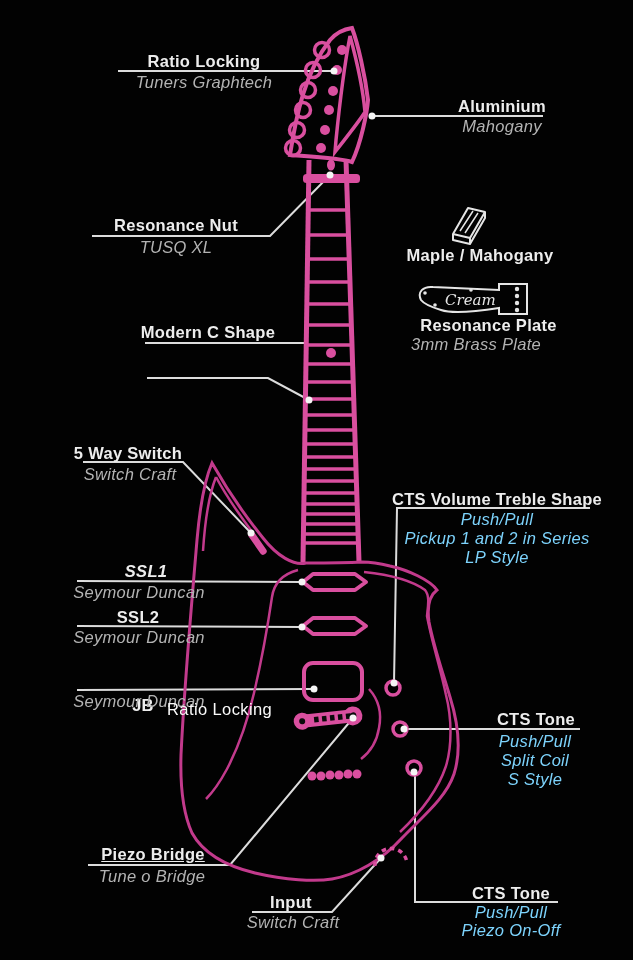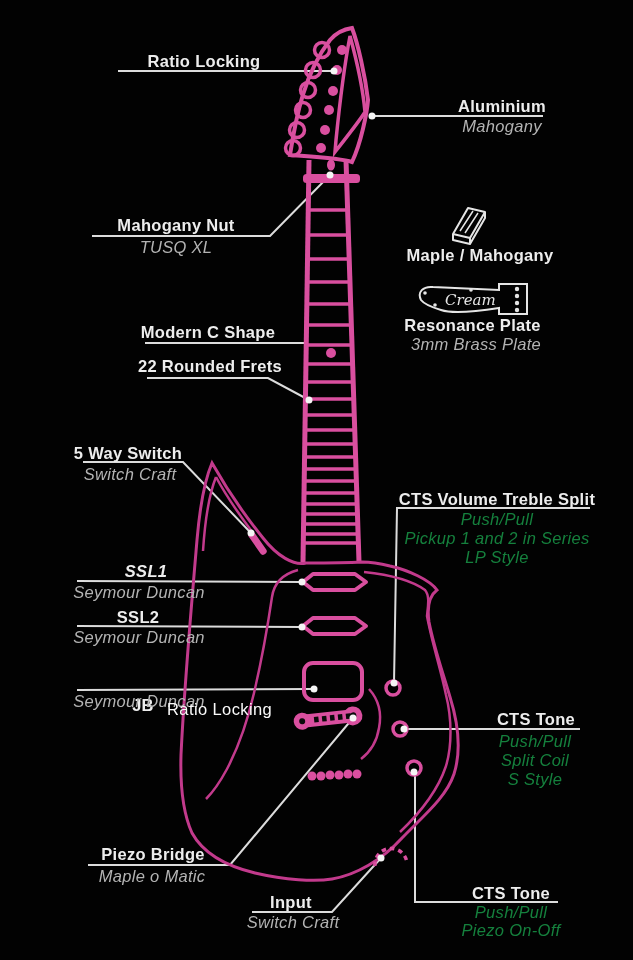--- a/index.html
+++ b/index.html
@@ -8,21 +8,21 @@
     overflow:hidden; font-family:"Liberation Sans", sans-serif;
   }
   svg.art { position:absolute; left:0; top:0; z-index:1; }
   .lbl {
     position:absolute; z-index:2; white-space:nowrap;
     color:#ededed; font-weight:700; font-size:16.5px; letter-spacing:.3px;
   }
   .ctr { transform:translateX(-50%); text-align:center; }
   .sub { color:#b3b3b3; font-weight:400; font-style:italic; }
   .ital { font-style:italic; }
-  .details { line-height:19px; font-weight:400; font-style:italic; color:#15803d; }
+  .details { line-height:19px; font-weight:400; font-style:italic; color:#7dd3fc; }
   .details div { white-space:nowrap; }
   .tooltip {
     position:absolute; z-index:3; color:#fafafa; font-weight:400;
     font-size:16.5px; letter-spacing:.4px; white-space:nowrap;
   }
 </style>
 </head>
 <body>
 
 <div class="stage">
@@ -169,40 +169,40 @@
           <circle cx="104" cy="32" r="2.2"></circle>
         <circle cx="12" cy="15" r="1.8"></circle>
           <circle cx="58" cy="12" r="1.8"></circle>
         <circle cx="22" cy="27" r="1.8"></circle>
       </g>
       <text x="32" y="27" font-family="DejaVu Serif, serif" font-style="italic" font-size="15" fill="#e5e5e5" stroke="none">Cream</text>
     </g>
   </svg>
 
   <div class="lbl ctr" style="left:204px; top:52px;">Ratio Locking</div>
+  <div class="lbl ctr sub" style="left:204px; top:73px;">Tuners Graphtech</div>
 
   <div class="lbl ctr" style="left:502px; top:97px;text-align:center;">Aluminium</div>
   <div class="lbl ctr sub" style="left:502px; top:117px;">Mahogany</div>
 
-  <div class="lbl ctr" style="left:176px; top:216px;">Mahogany Nut</div>
+  <div class="lbl ctr" style="left:176px; top:216px;">Resonance Nut</div>
   <div class="lbl ctr sub" style="left:176px; top:238px;">TUSQ XL</div>
 
   <div class="lbl ctr" style="left:480px; top:246px;">Maple / Mahogany</div>
 
-  <div class="lbl ctr" style="left:460px; top:316px;padding-left:25px;">Resonance Plate</div>
+  <div class="lbl ctr" style="left:476px; top:316px;padding-left:25px;">Resonance Plate</div>
   <div class="lbl ctr sub" style="left:476px; top:335px;font-style:italic;">3mm Brass Plate</div>
 
   <div class="lbl ctr" style="left:208px; top:323px;">Modern C Shape</div>
 
-  <div class="lbl ctr" style="left:210px; top:357px;">22 Rounded Frets</div>
 
   <div class="lbl ctr" style="left:128px; top:444px;">5 Way Switch</div>
   <div class="lbl ctr sub" style="left:130px; top:465px;">Switch Craft</div>
 
-  <div class="lbl ctr" style="left:497px; top:490px;">CTS Volume Treble Split</div>
+  <div class="lbl ctr" style="left:497px; top:490px;">CTS Volume Treble Shape</div>
   <div class="lbl ctr details" style="left:497px; top:510px;">
     <div>Push/Pull</div>
     <div>Pickup 1 and 2 in Series</div>
     <div>LP Style</div>
   </div>
 
   <div class="lbl ctr ital" style="left:146px; top:562px;">SSL1</div>
   <div class="lbl ctr sub" style="left:139px; top:583px;">Seymour Duncan</div>
 
   <div class="lbl ctr" style="left:138px; top:608px;">SSL2</div>
@@ -213,22 +213,22 @@
 
   <div class="tooltip" style="left:167px; top:700px;">Ratio Locking</div>
 
   <div class="lbl ctr" style="left:536px; top:710px;">CTS Tone</div>
   <div class="lbl ctr details" style="left:535px; top:732px;">
     <div>Push/Pull</div>
     <div>Split Coil</div>
     <div>S Style</div>
   </div>
 
-  <div class="lbl ctr" style="left:153px; top:845px;">Piezo Bridge</div>
-  <div class="lbl ctr sub" style="left:152px; top:867px;">Maple o Matic</div>
+  <div class="lbl ctr" style="left:153px; top:845px;text-decoration:underline;">Piezo Bridge</div>
+  <div class="lbl ctr sub" style="left:152px; top:867px;">Tune o Bridge</div>
 
   <div class="lbl ctr" style="left:291px; top:893px;">Input</div>
   <div class="lbl ctr sub" style="left:293px; top:913px;">Switch Craft</div>
 
   <div class="lbl ctr" style="left:511px; top:884px;">CTS Tone</div>
   <div class="lbl ctr details" style="left:511px; top:904px; line-height:17.5px;">
     <div>Push/Pull</div>
     <div>Piezo On-Off</div>
   </div>
 

